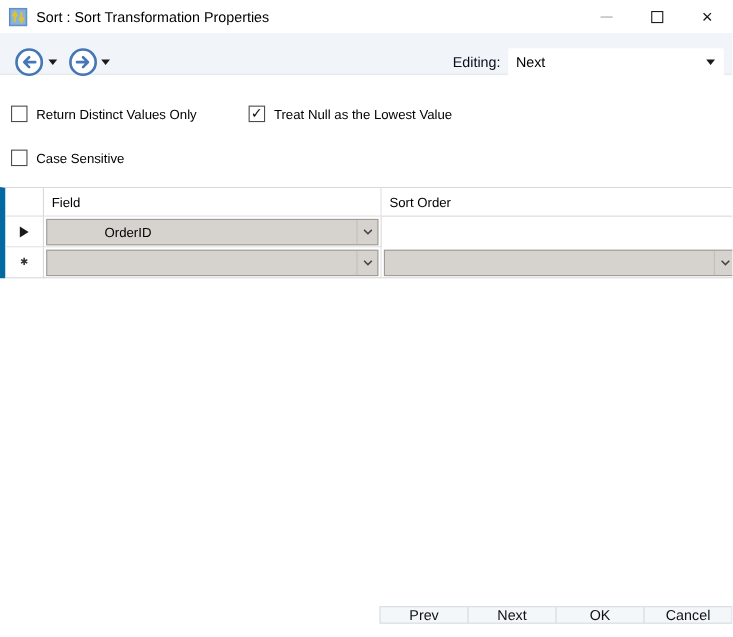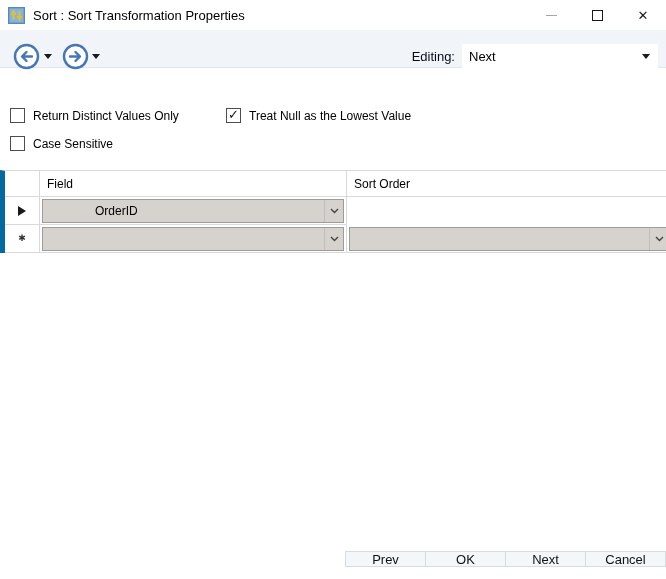--- a/index.html
+++ b/index.html
@@ -46,21 +46,21 @@
     font-size: 13px; color: #000;
   }
   .editing-combo .combo-caret {
     position: absolute; right: 8px; top: 10px; width: 0; height: 0;
     border-left: 4px solid transparent; border-right: 4px solid transparent;
     border-top: 5px solid #1a1a1a;
   }
 
   
   .check-row { position: absolute; left: 0; width: 666px; height: 18px; }
-  .row-1 { top: 108px; }
+  .row-1 { top: 96px; }
   .row-2 { top: 136px; }
   .check-field { position: absolute; display: flex; align-items: center; cursor: default; }
   .cf-1 { left: 10px; }
   .cf-2 { left: 226px; }
   .cf-3 { left: 10px; }
   .checkbox {
     width: 15px; height: 15px; border: 1px solid #4d4d4d; background: #fff;
     display: flex; align-items: center; justify-content: center; flex: 0 0 auto;
   }
   .check-glyph { display: none; font-size: 13px; font-weight: bold; color: #111; line-height: 1; margin-top: -2px; }
@@ -219,18 +219,18 @@
                 <path d="M1 1 L4.5 4.5 L8 1" stroke="#444" stroke-width="1.4" fill="none"></path>
               </svg>
           </span>
         </div>
       </div>
     </div>
   </div>
 
   <div class="footer-buttons">
     <div class="dlg-btn">Prev</div>
+    <div class="dlg-btn">Next</div>
     <div class="dlg-btn">OK</div>
-    <div class="dlg-btn">Next</div>
     <div class="dlg-btn">Cancel</div>
   </div>
 
 </div>
 
 </body></html>

